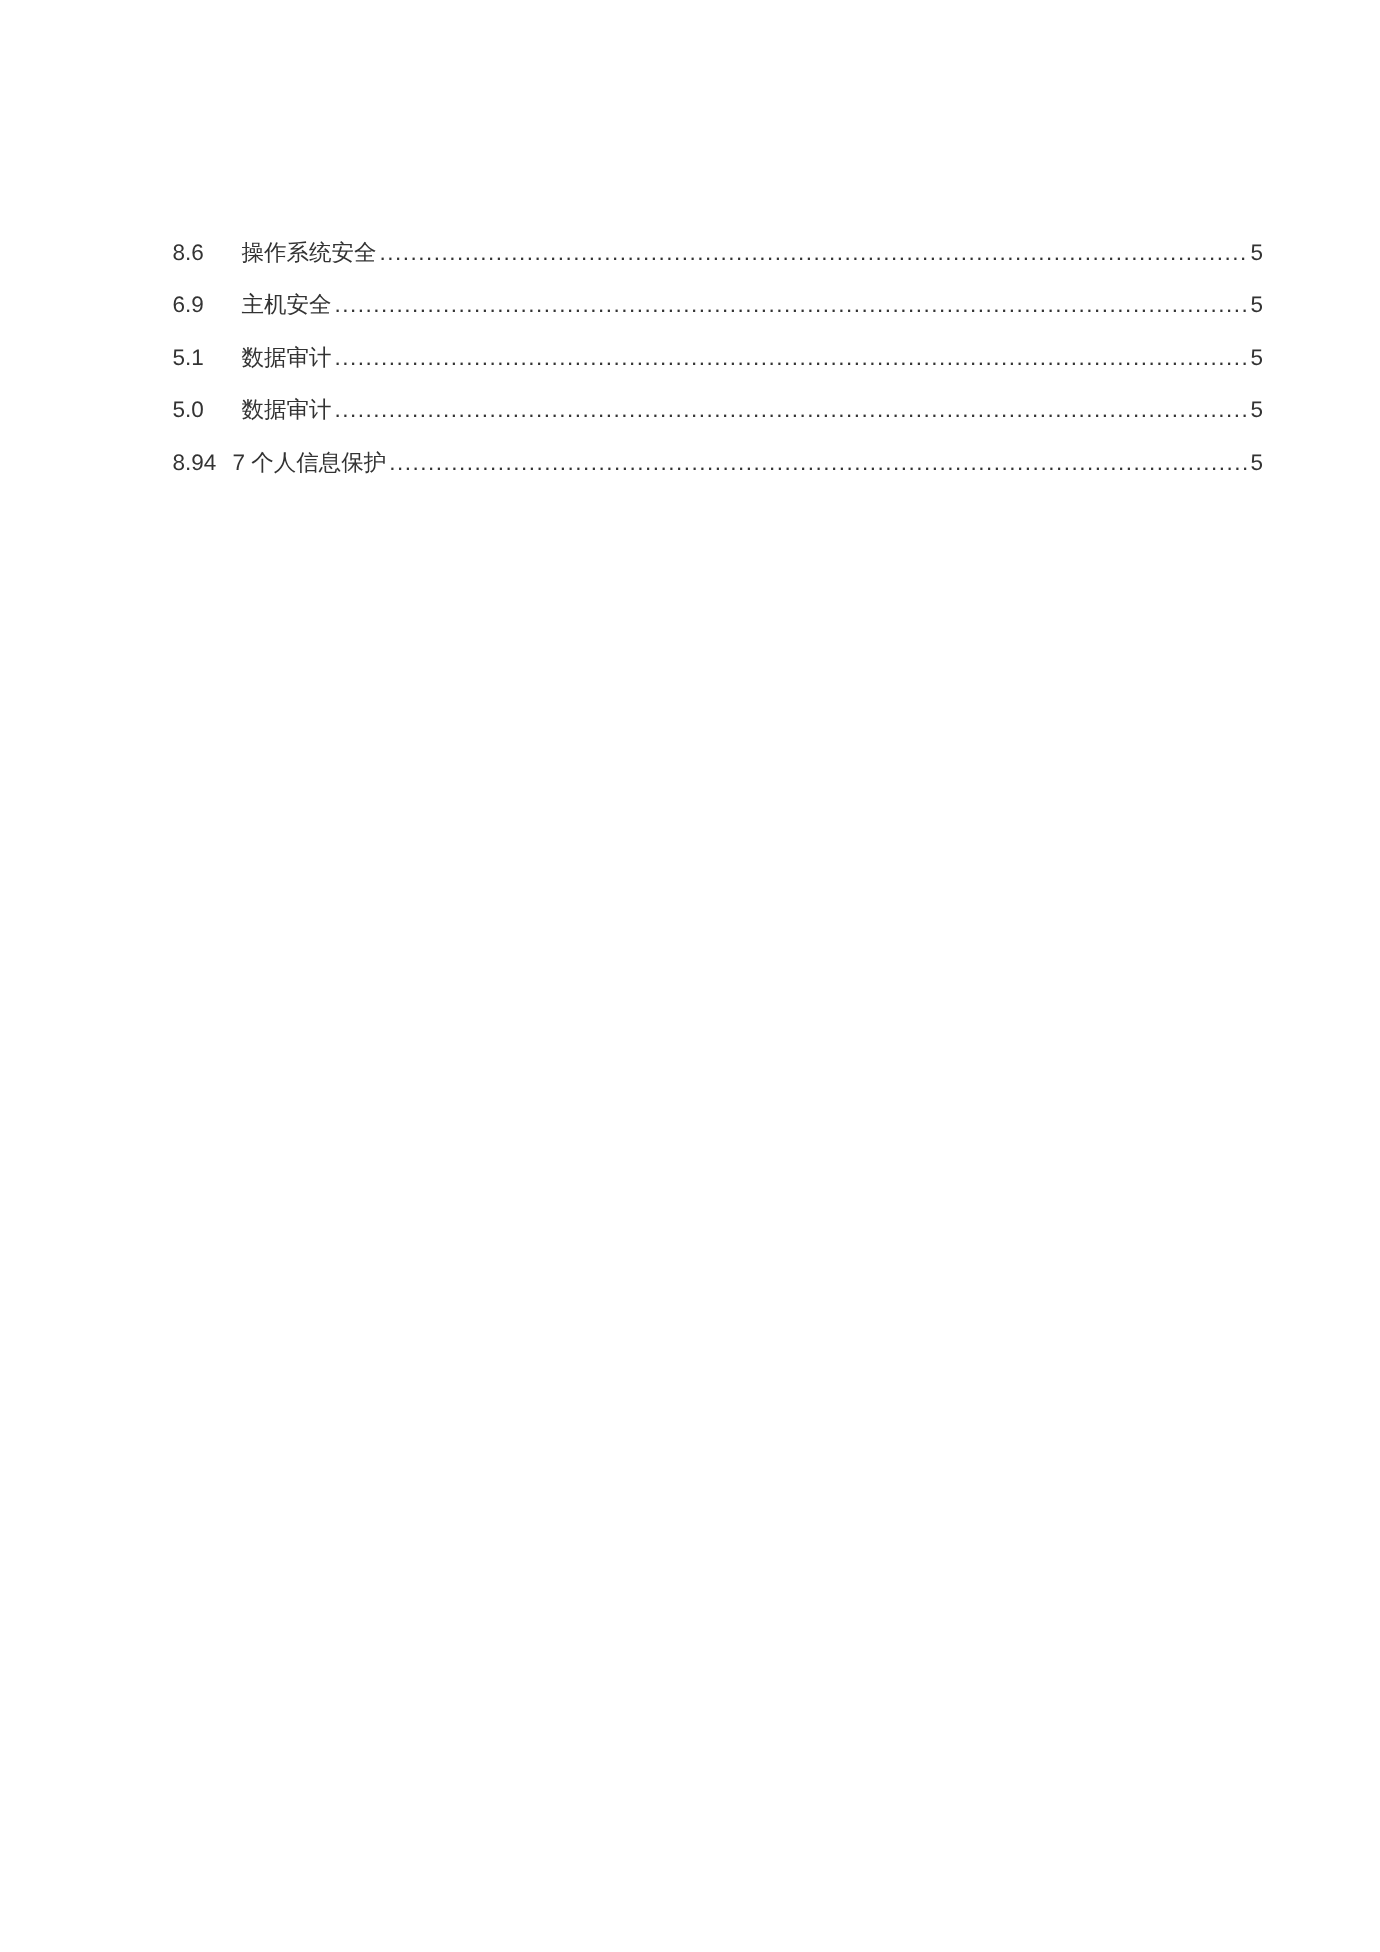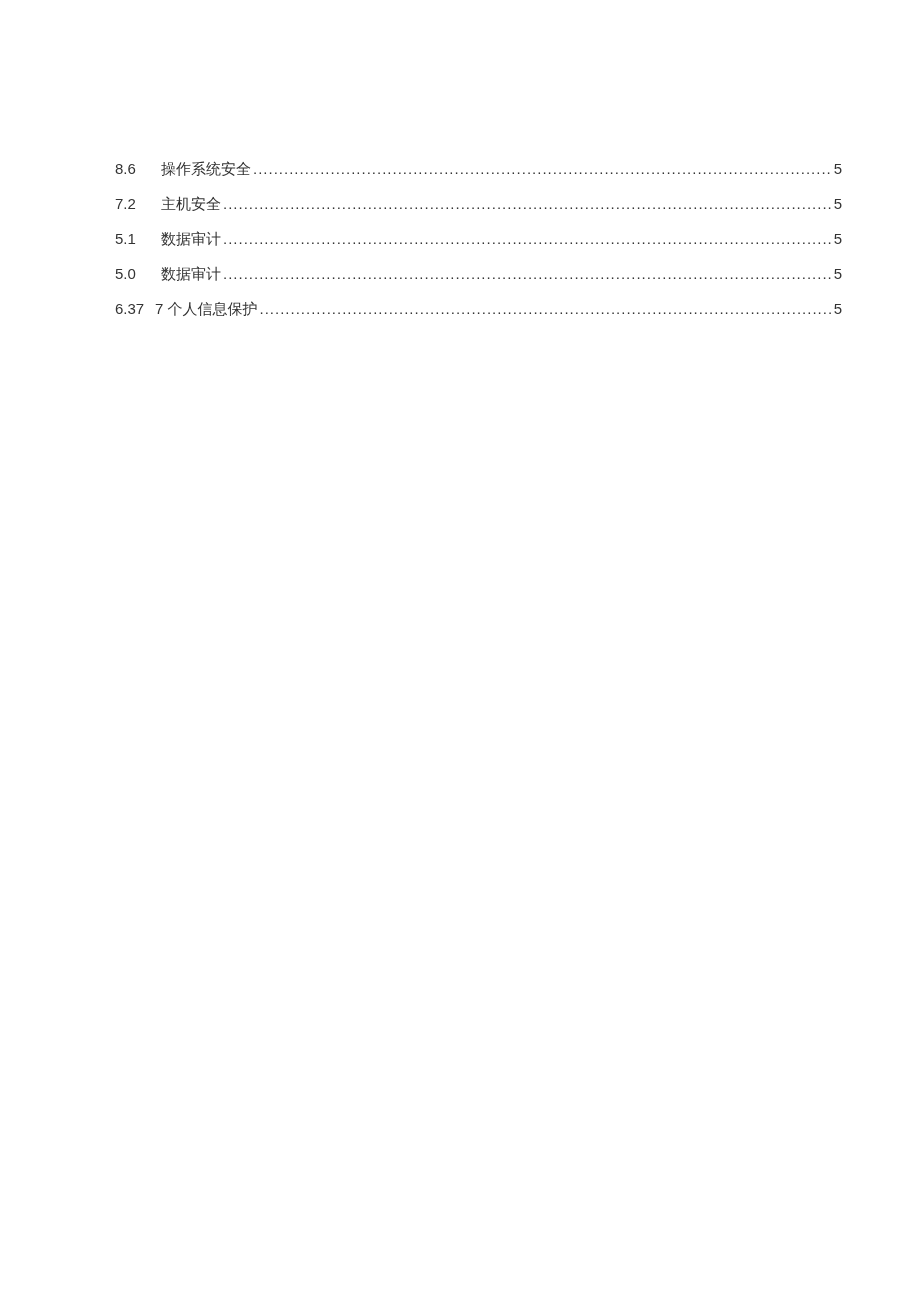--- a/index.html
+++ b/index.html
@@ -53,36 +53,36 @@
 <body>
 
 <div>
   <div class="toc-entry">
     <span class="toc-num">8.6</span>
     <span class="toc-title">操作系统安全</span>
     <span class="toc-dots"></span>
     <span class="toc-page">5</span>
   </div>
   <div class="toc-entry">
-    <span class="toc-num">7.2</span>
+    <span class="toc-num">6.9</span>
     <span class="toc-title">主机安全</span>
     <span class="toc-dots"></span>
     <span class="toc-page">5</span>
   </div>
   <div class="toc-entry">
     <span class="toc-num">5.1</span>
     <span class="toc-title">数据审计</span>
     <span class="toc-dots"></span>
     <span class="toc-page">5</span>
   </div>
   <div class="toc-entry">
     <span class="toc-num">5.0</span>
     <span class="toc-title">数据审计</span>
     <span class="toc-dots"></span>
     <span class="toc-page">5</span>
   </div>
   <div class="toc-entry">
-    <span class="toc-num-wide">6.37</span>
+    <span class="toc-num-wide">8.94</span>
     <span class="toc-title">7 个人信息保护</span>
     <span class="toc-dots"></span>
     <span class="toc-page">5</span>
   </div>
 </div>
 
 </body></html>

